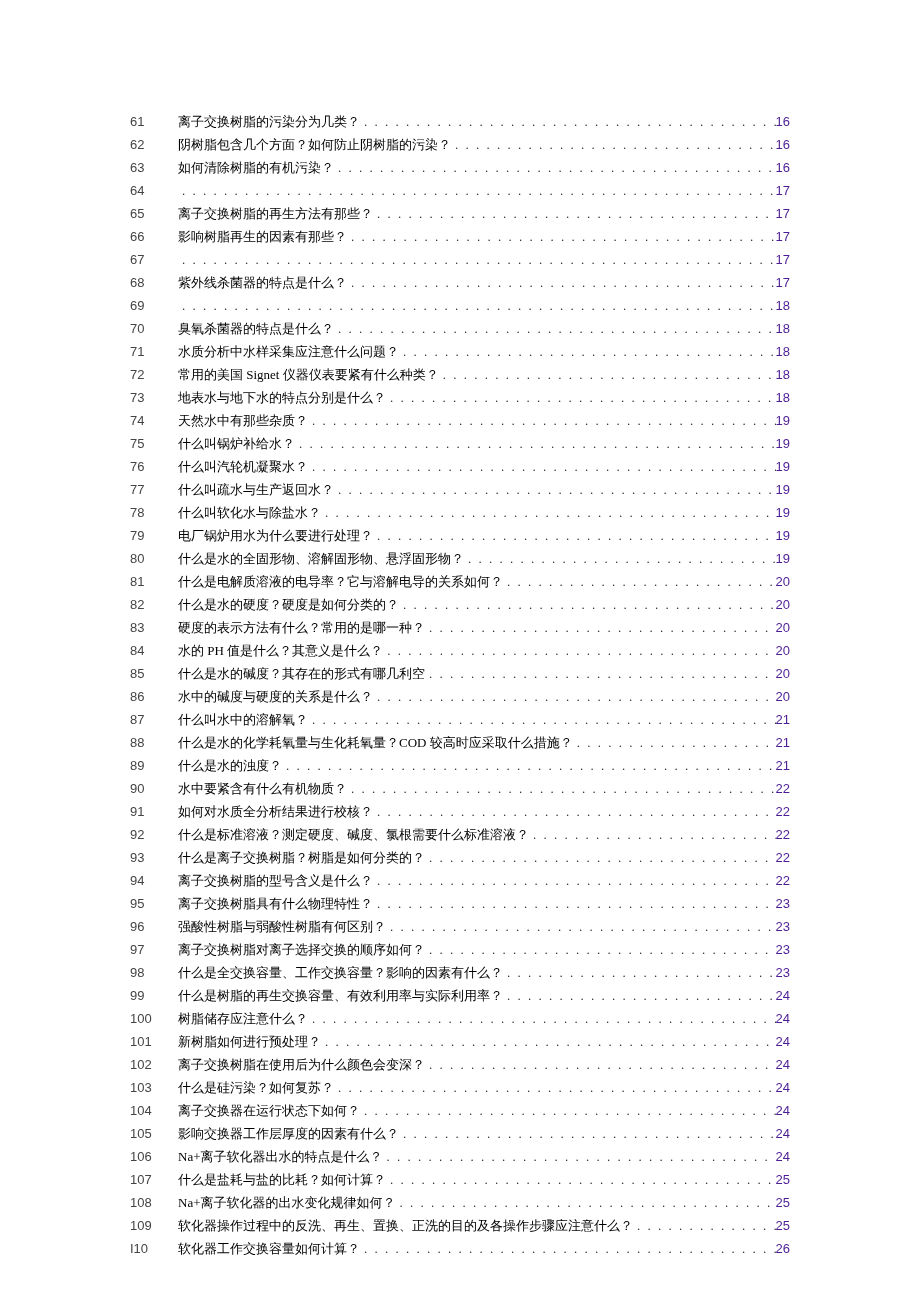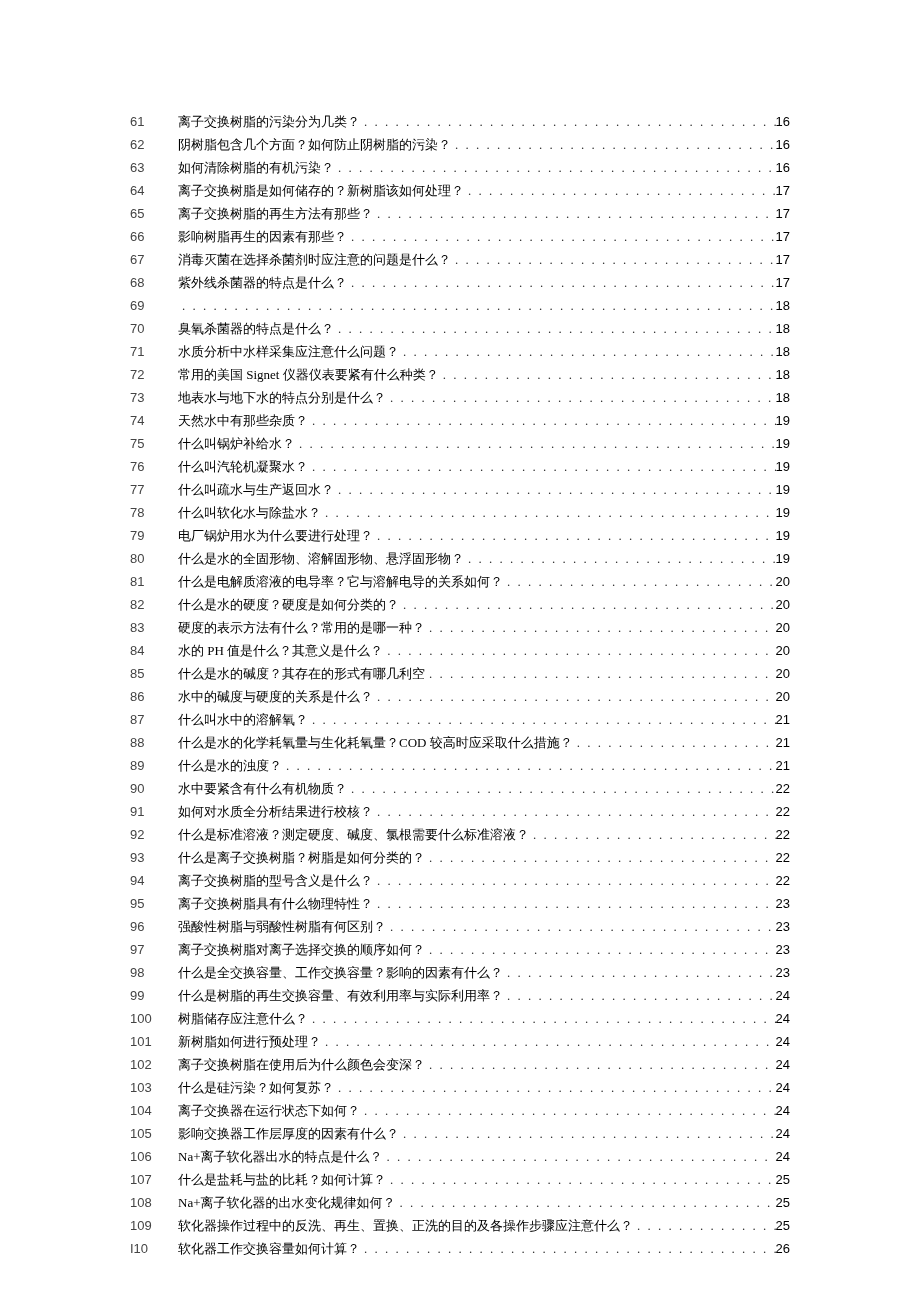--- a/index.html
+++ b/index.html
@@ -36,21 +36,21 @@
   .toc-dots {
     flex: 1 1 auto;
     overflow: hidden;
     letter-spacing: 2px;
     color: #333;
     white-space: nowrap;
     padding: 0 4px;
   }
   .toc-page {
     flex: 0 0 auto;
-    color: #000000;
+    color: #4c1d95;
     font-family: "Arial", sans-serif;
   }
 </style>
 </head>
 <body>
 
 <div class="page" id="toc-container">
     <div class="toc-row">
       <span class="toc-num">61</span>
       <span class="toc-title">离子交换树脂的污染分为几类？</span>
@@ -64,39 +64,37 @@
       <span class="toc-page">16</span>
     </div>
     <div class="toc-row">
       <span class="toc-num">63</span>
       <span class="toc-title">如何清除树脂的有机污染？</span>
       <span class="toc-dots">. . . . . . . . . . . . . . . . . . . . . . . . . . . . . . . . . . . . . . . . . . . . . . . . . . . . . . . . . . . . . . . . . . . . . . . . . . . . . . . . . . . . . . . . . . . . . . . . . . . . . . . . . . . . . . . . . . . . . . . . . . . . . . . . . . . . . . . . . . . . . . . . . . . . . . . . . . . . . . . . . . . . . . . . . . . . . . . . . . . . . . . . . . . . . . . . . . . . . . . . </span>
       <span class="toc-page">16</span>
     </div>
     <div class="toc-row">
       <span class="toc-num">64</span>
-      <span class="toc-title">离子交换树脂是如何储存的？新树脂该如何处理？</span>
       <span class="toc-dots">. . . . . . . . . . . . . . . . . . . . . . . . . . . . . . . . . . . . . . . . . . . . . . . . . . . . . . . . . . . . . . . . . . . . . . . . . . . . . . . . . . . . . . . . . . . . . . . . . . . . . . . . . . . . . . . . . . . . . . . . . . . . . . . . . . . . . . . . . . . . . . . . . . . . . . . . . . . . . . . . . . . . . . . . . . . . . . . . . . . . . . . . . . . . . . . . . . . . . . . . </span>
       <span class="toc-page">17</span>
     </div>
     <div class="toc-row">
       <span class="toc-num">65</span>
       <span class="toc-title">离子交换树脂的再生方法有那些？</span>
       <span class="toc-dots">. . . . . . . . . . . . . . . . . . . . . . . . . . . . . . . . . . . . . . . . . . . . . . . . . . . . . . . . . . . . . . . . . . . . . . . . . . . . . . . . . . . . . . . . . . . . . . . . . . . . . . . . . . . . . . . . . . . . . . . . . . . . . . . . . . . . . . . . . . . . . . . . . . . . . . . . . . . . . . . . . . . . . . . . . . . . . . . . . . . . . . . . . . . . . . . . . . . . . . . . </span>
       <span class="toc-page">17</span>
     </div>
     <div class="toc-row">
       <span class="toc-num">66</span>
       <span class="toc-title">影响树脂再生的因素有那些？</span>
       <span class="toc-dots">. . . . . . . . . . . . . . . . . . . . . . . . . . . . . . . . . . . . . . . . . . . . . . . . . . . . . . . . . . . . . . . . . . . . . . . . . . . . . . . . . . . . . . . . . . . . . . . . . . . . . . . . . . . . . . . . . . . . . . . . . . . . . . . . . . . . . . . . . . . . . . . . . . . . . . . . . . . . . . . . . . . . . . . . . . . . . . . . . . . . . . . . . . . . . . . . . . . . . . . . </span>
       <span class="toc-page">17</span>
     </div>
     <div class="toc-row">
       <span class="toc-num">67</span>
-      <span class="toc-title">消毒灭菌在选择杀菌剂时应注意的问题是什么？</span>
       <span class="toc-dots">. . . . . . . . . . . . . . . . . . . . . . . . . . . . . . . . . . . . . . . . . . . . . . . . . . . . . . . . . . . . . . . . . . . . . . . . . . . . . . . . . . . . . . . . . . . . . . . . . . . . . . . . . . . . . . . . . . . . . . . . . . . . . . . . . . . . . . . . . . . . . . . . . . . . . . . . . . . . . . . . . . . . . . . . . . . . . . . . . . . . . . . . . . . . . . . . . . . . . . . . </span>
       <span class="toc-page">17</span>
     </div>
     <div class="toc-row">
       <span class="toc-num">68</span>
       <span class="toc-title">紫外线杀菌器的特点是什么？</span>
       <span class="toc-dots">. . . . . . . . . . . . . . . . . . . . . . . . . . . . . . . . . . . . . . . . . . . . . . . . . . . . . . . . . . . . . . . . . . . . . . . . . . . . . . . . . . . . . . . . . . . . . . . . . . . . . . . . . . . . . . . . . . . . . . . . . . . . . . . . . . . . . . . . . . . . . . . . . . . . . . . . . . . . . . . . . . . . . . . . . . . . . . . . . . . . . . . . . . . . . . . . . . . . . . . . </span>
       <span class="toc-page">17</span>
     </div>
     <div class="toc-row">

